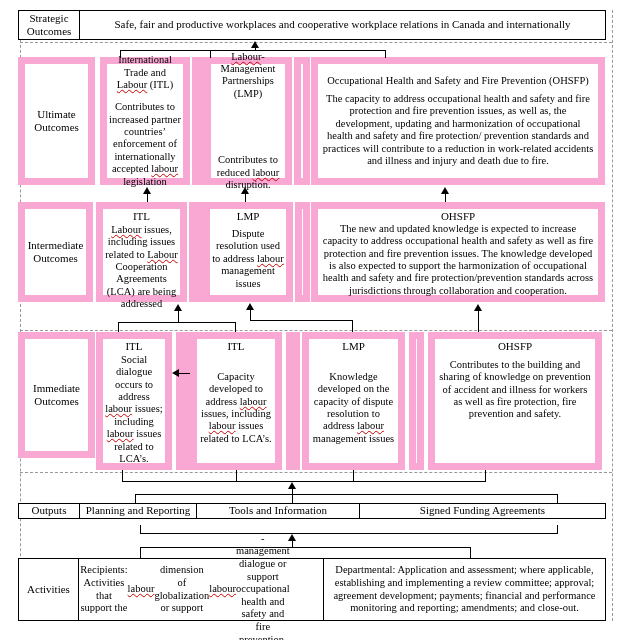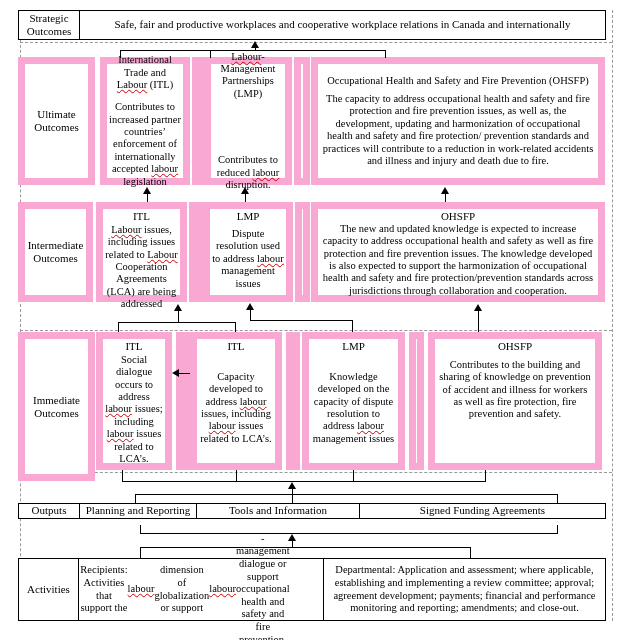--- a/index.html
+++ b/index.html
@@ -107,21 +107,21 @@
   <div class="vl" style="left:235px;top:322px;height:10px;"></div>
   <div class="arr-up" style="left:174px;top:304px;"></div>
   <div class="vl" style="left:178px;top:310px;height:12px;"></div>
   <div class="hl" style="left:250px;top:320px;width:103px;"></div>
   <div class="vl" style="left:352px;top:320px;height:12px;"></div>
   <div class="arr-up" style="left:246px;top:303px;"></div>
   <div class="vl" style="left:250px;top:309px;height:11px;"></div>
   <div class="arr-up" style="left:474px;top:304px;"></div>
   <div class="vl" style="left:478px;top:310px;height:22px;"></div>
 
-  <div class="box vcenter labeltext" style="left:18px;top:332px;width:77px;height:149px;">Immediate Outcomes</div>
+  <div class="box vcenter labeltext" style="left:18px;top:332px;width:77px;height:126px;">Immediate Outcomes</div>
   <div class="box" style="left:96px;top:332px;width:76px;height:138px;">
     <div class="hdr">ITL</div>
     <div class="bodywrap">
         <div>Social dialogue occurs to address <span class="sq">labour</span> issues; including <span class="sq">labour</span> issues related to LCA’s.</div>
       </div>
   </div>
   <div class="box" style="left:176px;top:332px;width:10px;height:138px;"></div>
   <div class="box" style="left:190px;top:332px;width:92px;height:138px;">
     <div class="hdr">ITL</div>
     <div class="bodywrap">

